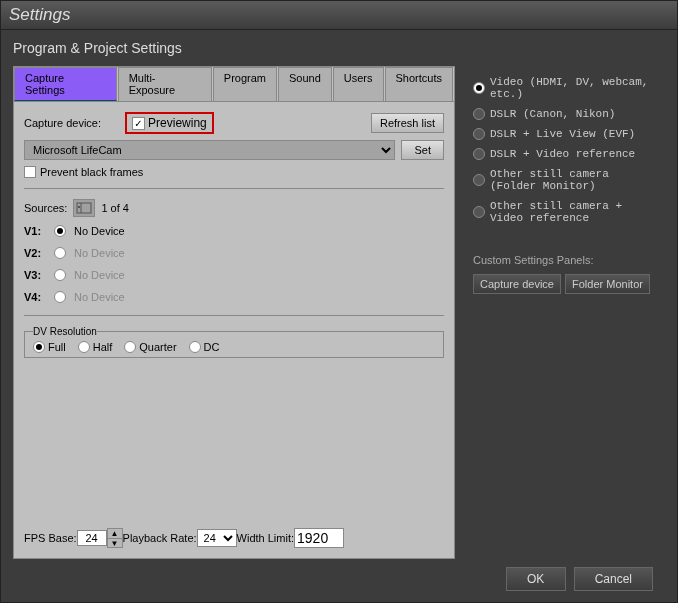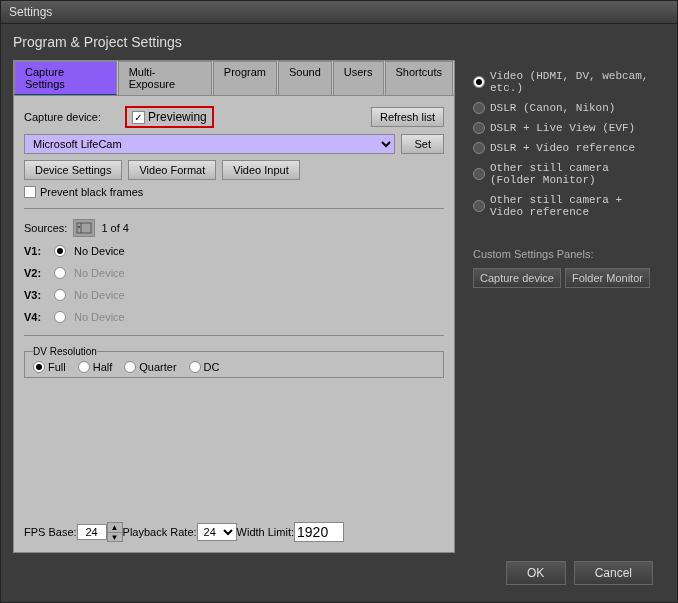--- a/index.html
+++ b/index.html
@@ -14,22 +14,23 @@
     .window {
       width: 678px;
       height: 603px;
       background: #3c3c3c;
       border: 1px solid #222;
     }
     .title-bar {
       background: linear-gradient(to bottom, #5a5a5a, #3c3c3c);
       padding: 4px 8px;
       color: #ddd;
-      font-size: 12px;
+      font-size: 17px;
       border-bottom: 1px solid #222;
+      font-style: italic;
     }
     .content-area {
       display: flex;
       flex-direction: column;
       padding: 10px 12px;
       height: calc(100% - 24px);
     }
     .page-title {
       color: #ddd;
       font-size: 14px;
@@ -125,21 +126,21 @@
       color: #000;
     }
     .device-select-row {
       display: flex;
       align-items: center;
       gap: 6px;
     }
     .device-select {
       flex: 1;
       padding: 2px 4px;
-      background: #c4b5fd;
+      background: #a3a3a3;
       border: 1px solid #888;
       font-size: 11px;
       color: #000;
     }
     .set-btn {
       padding: 3px 12px;
       background: linear-gradient(to bottom, #e0e0e0, #b8b8b8);
       border: 1px solid #888;
       cursor: pointer;
       font-size: 11px;
@@ -406,25 +407,20 @@
             <button class="refresh-btn">Refresh list</button>
           </div>
 
           <div class="device-select-row">
             <select class="device-select">
               <option>Microsoft LifeCam</option>
             </select>
             <button class="set-btn">Set</button>
           </div>
 
-          <div class="buttons-row">
-            <button class="action-btn">Device Settings</button>
-            <button class="action-btn">Video Format</button>
-            <button class="action-btn">Video Input</button>
-          </div>
 
           <div class="checkbox-row">
             <div class="small-checkbox"></div>
             <span>Prevent black frames</span>
           </div>
 
           <div class="divider"></div>
 
           <div class="sources-row">
             <span>Sources:</span>

